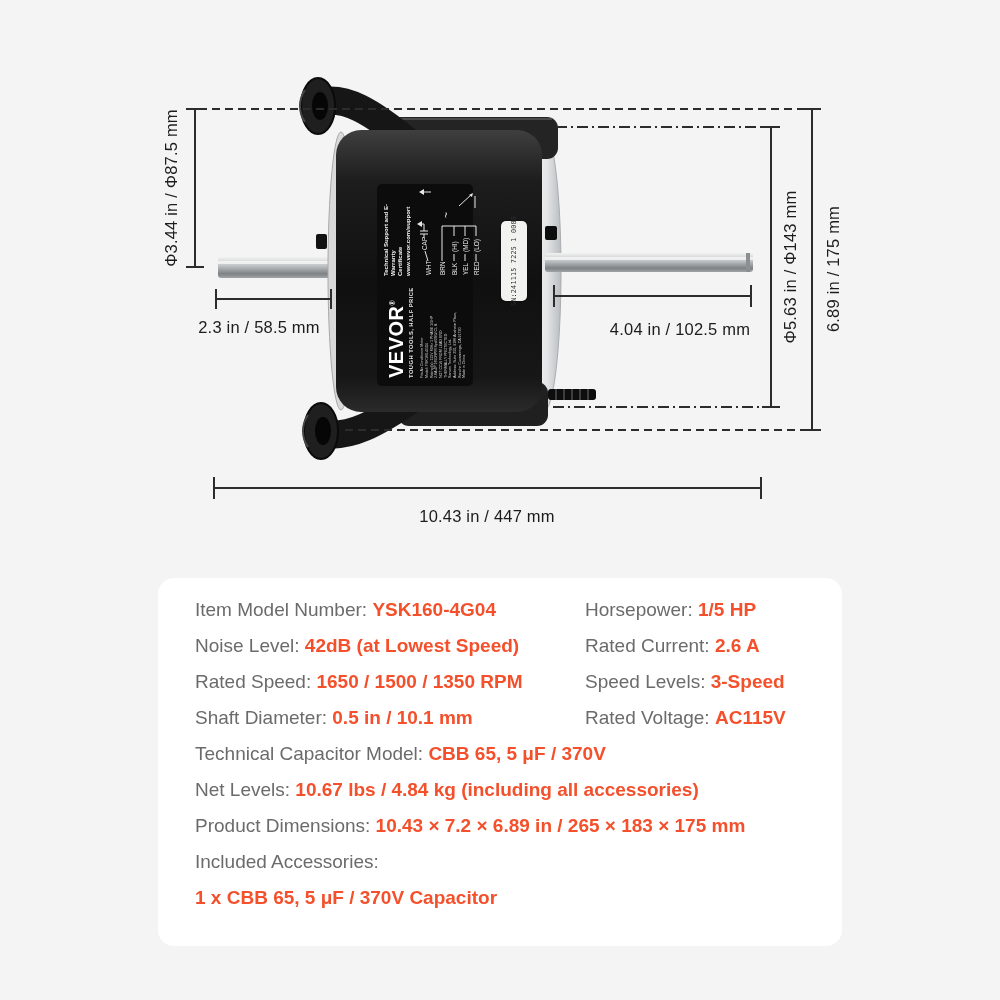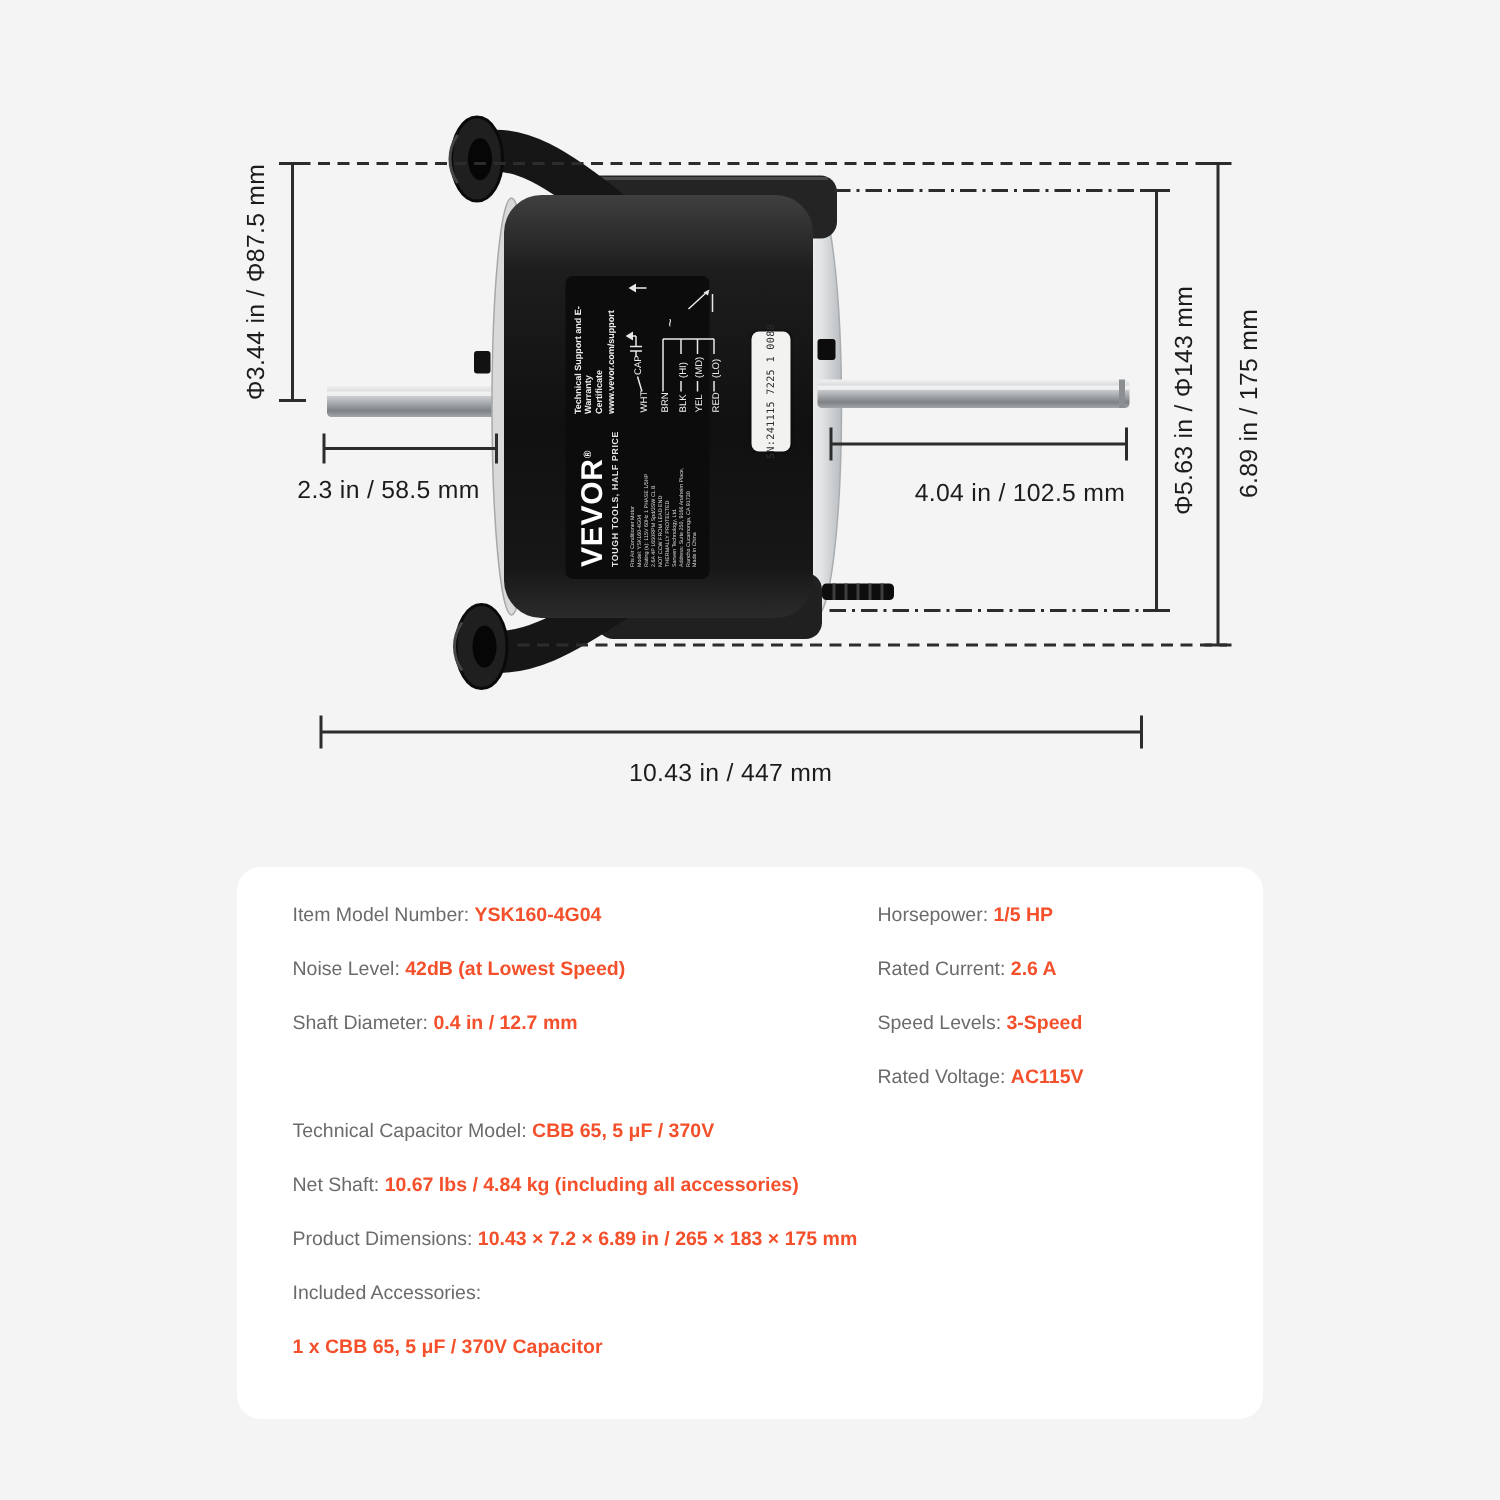--- a/index.html
+++ b/index.html
@@ -40,21 +40,21 @@
     font-family:"DejaVu Sans Mono",monospace;font-size:6.8px;letter-spacing:.2px;
     color:#2e2e2e;white-space:nowrap;
   }
   
   #spec-panel{
     position:absolute;left:158px;top:578px;width:684px;height:368px;
     background:#ffffff;border-radius:16px;box-sizing:border-box;
     padding:14px 30px 0 37px;
   }
   .spec-grid{display:grid;grid-template-columns:390px 1fr;}
-  .spec-row{font-size:13px;line-height:36px;color:#6b6b6b;white-space:nowrap;}
+  .spec-row{font-size:19px;line-height:36px;color:#6b6b6b;white-space:nowrap;}
   .spec-value{color:#f4502b;font-weight:bold;}
   .acc-block{}
 </style>
 </head>
 <body>
 
 <div id="canvas">
 
   <svg width="1000" height="1000" viewBox="0 0 1000 1000" style="position:absolute;left:0;top:0;">
     <defs>
@@ -213,21 +213,24 @@
   <div id="spec-panel">
     <div class="spec-grid">
       <div>
         <div class="spec-row">
           <span>Item Model Number: </span><span class="spec-value">YSK160-4G04</span>
         </div>
         <div class="spec-row">
           <span>Noise Level: </span><span class="spec-value">42dB (at Lowest Speed)</span>
         </div>
         <div class="spec-row">
-          <span>Shaft Diameter: </span><span class="spec-value">0.4 in / 12.7 mm</span>
+          <span>Rated Speed: </span><span class="spec-value">1650 / 1500 / 1350 RPM</span>
+        </div>
+        <div class="spec-row">
+          <span>Shaft Diameter: </span><span class="spec-value">0.5 in / 10.1 mm</span>
         </div>
       </div>
       <div>
         <div class="spec-row">
           <span>Horsepower: </span><span class="spec-value">1/5 HP</span>
         </div>
         <div class="spec-row">
           <span>Rated Current: </span><span class="spec-value">2.6 A</span>
         </div>
         <div class="spec-row">
@@ -235,21 +238,21 @@
         </div>
         <div class="spec-row">
           <span>Rated Voltage: </span><span class="spec-value">AC115V</span>
         </div>
       </div>
     </div>
     <div class="spec-row">
       <span>Technical Capacitor Model: </span><span class="spec-value">CBB 65, 5 μF / 370V</span>
     </div>
     <div class="spec-row">
-      <span>Net Shaft: </span><span class="spec-value">10.67 lbs / 4.84 kg (including all accessories)</span>
+      <span>Net Levels: </span><span class="spec-value">10.67 lbs / 4.84 kg (including all accessories)</span>
     </div>
     <div class="spec-row">
       <span>Product Dimensions: </span><span class="spec-value">10.43 × 7.2 × 6.89 in / 265 × 183 × 175 mm</span>
     </div>
     <div class="acc-block">
       <div class="spec-row">Included Accessories:</div>
       <div class="spec-row spec-value">1 x CBB 65, 5 μF / 370V Capacitor</div>
     </div>
   </div>
 

